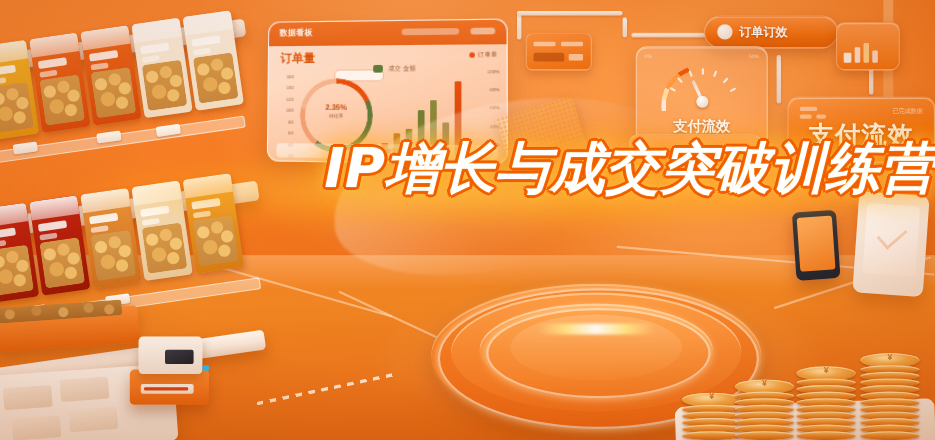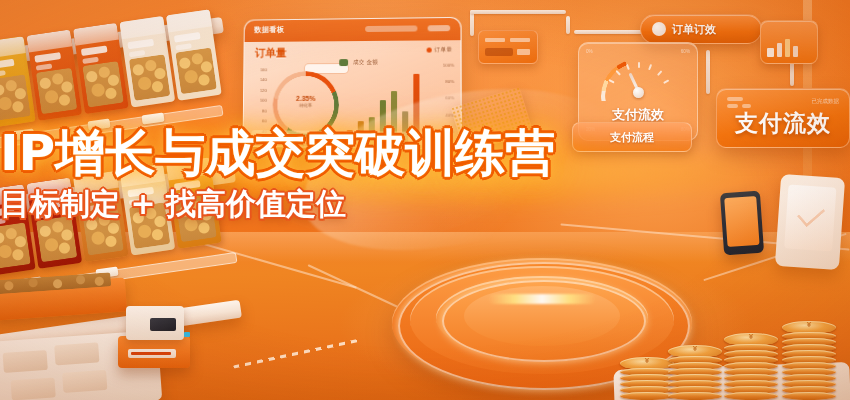--- a/index.html
+++ b/index.html
@@ -292,21 +292,21 @@
   .coin.top{height:13px;
     background:radial-gradient(ellipse at 42% 34%, #ffe3a8 0%, #f5a743 45%, #de7f22 100%);}
   .coin.top:after{content:"¥";position:absolute;left:0;right:0;top:-1px;text-align:center;
     font-size:8px;color:#c5691a;font-weight:bold;opacity:.85;}
   .s1{left:0;}
   .s2{left:48px;}
   .s3{left:104px;}
   .s4{left:162px;}
 
   
-  .textblock{position:absolute;left:0;right:0;top:128px;text-align:left;z-index:40;}
+  .textblock{position:absolute;left:0;right:0;top:128px;text-align:right;z-index:40;font-style:italic;}
   .titleglow{position:absolute;left:50px;top:134px;width:752px;height:78px;z-index:38;
     background:radial-gradient(ellipse at center,rgba(255,208,70,.60) 0%,rgba(255,170,30,.30) 45%,rgba(255,150,20,0) 72%);
     filter:blur(7px);}
   h1.title{margin:0;font-size:50px;line-height:1;font-weight:bold;letter-spacing:0px;
     font-family:"DejaVu Sans","Liberation Sans",sans-serif;
     color:#ffffff;
     -webkit-text-stroke:0px;
     text-shadow:
       0 0 2px #ff9a10,
       3px 0 0 #f05a00, -3px 0 0 #f05a00, 0 3px 0 #f05a00, 0 -3px 0 #f05a00,
@@ -638,17 +638,16 @@
     <div class="phone"></div>
     <div class="tablet">
       <div class="checkmark"></div>
     </div>
 
   </div>
 
   <div class="titleglow"></div>
   <div class="textblock">
     <h1 class="title">IP增长与成交突破训练营</h1>
-    <p class="sub1">目标制定 + 找高价值定位</p>
   </div>
 
   <div class="vignette"></div>
 </div>
 
 </body></html>

